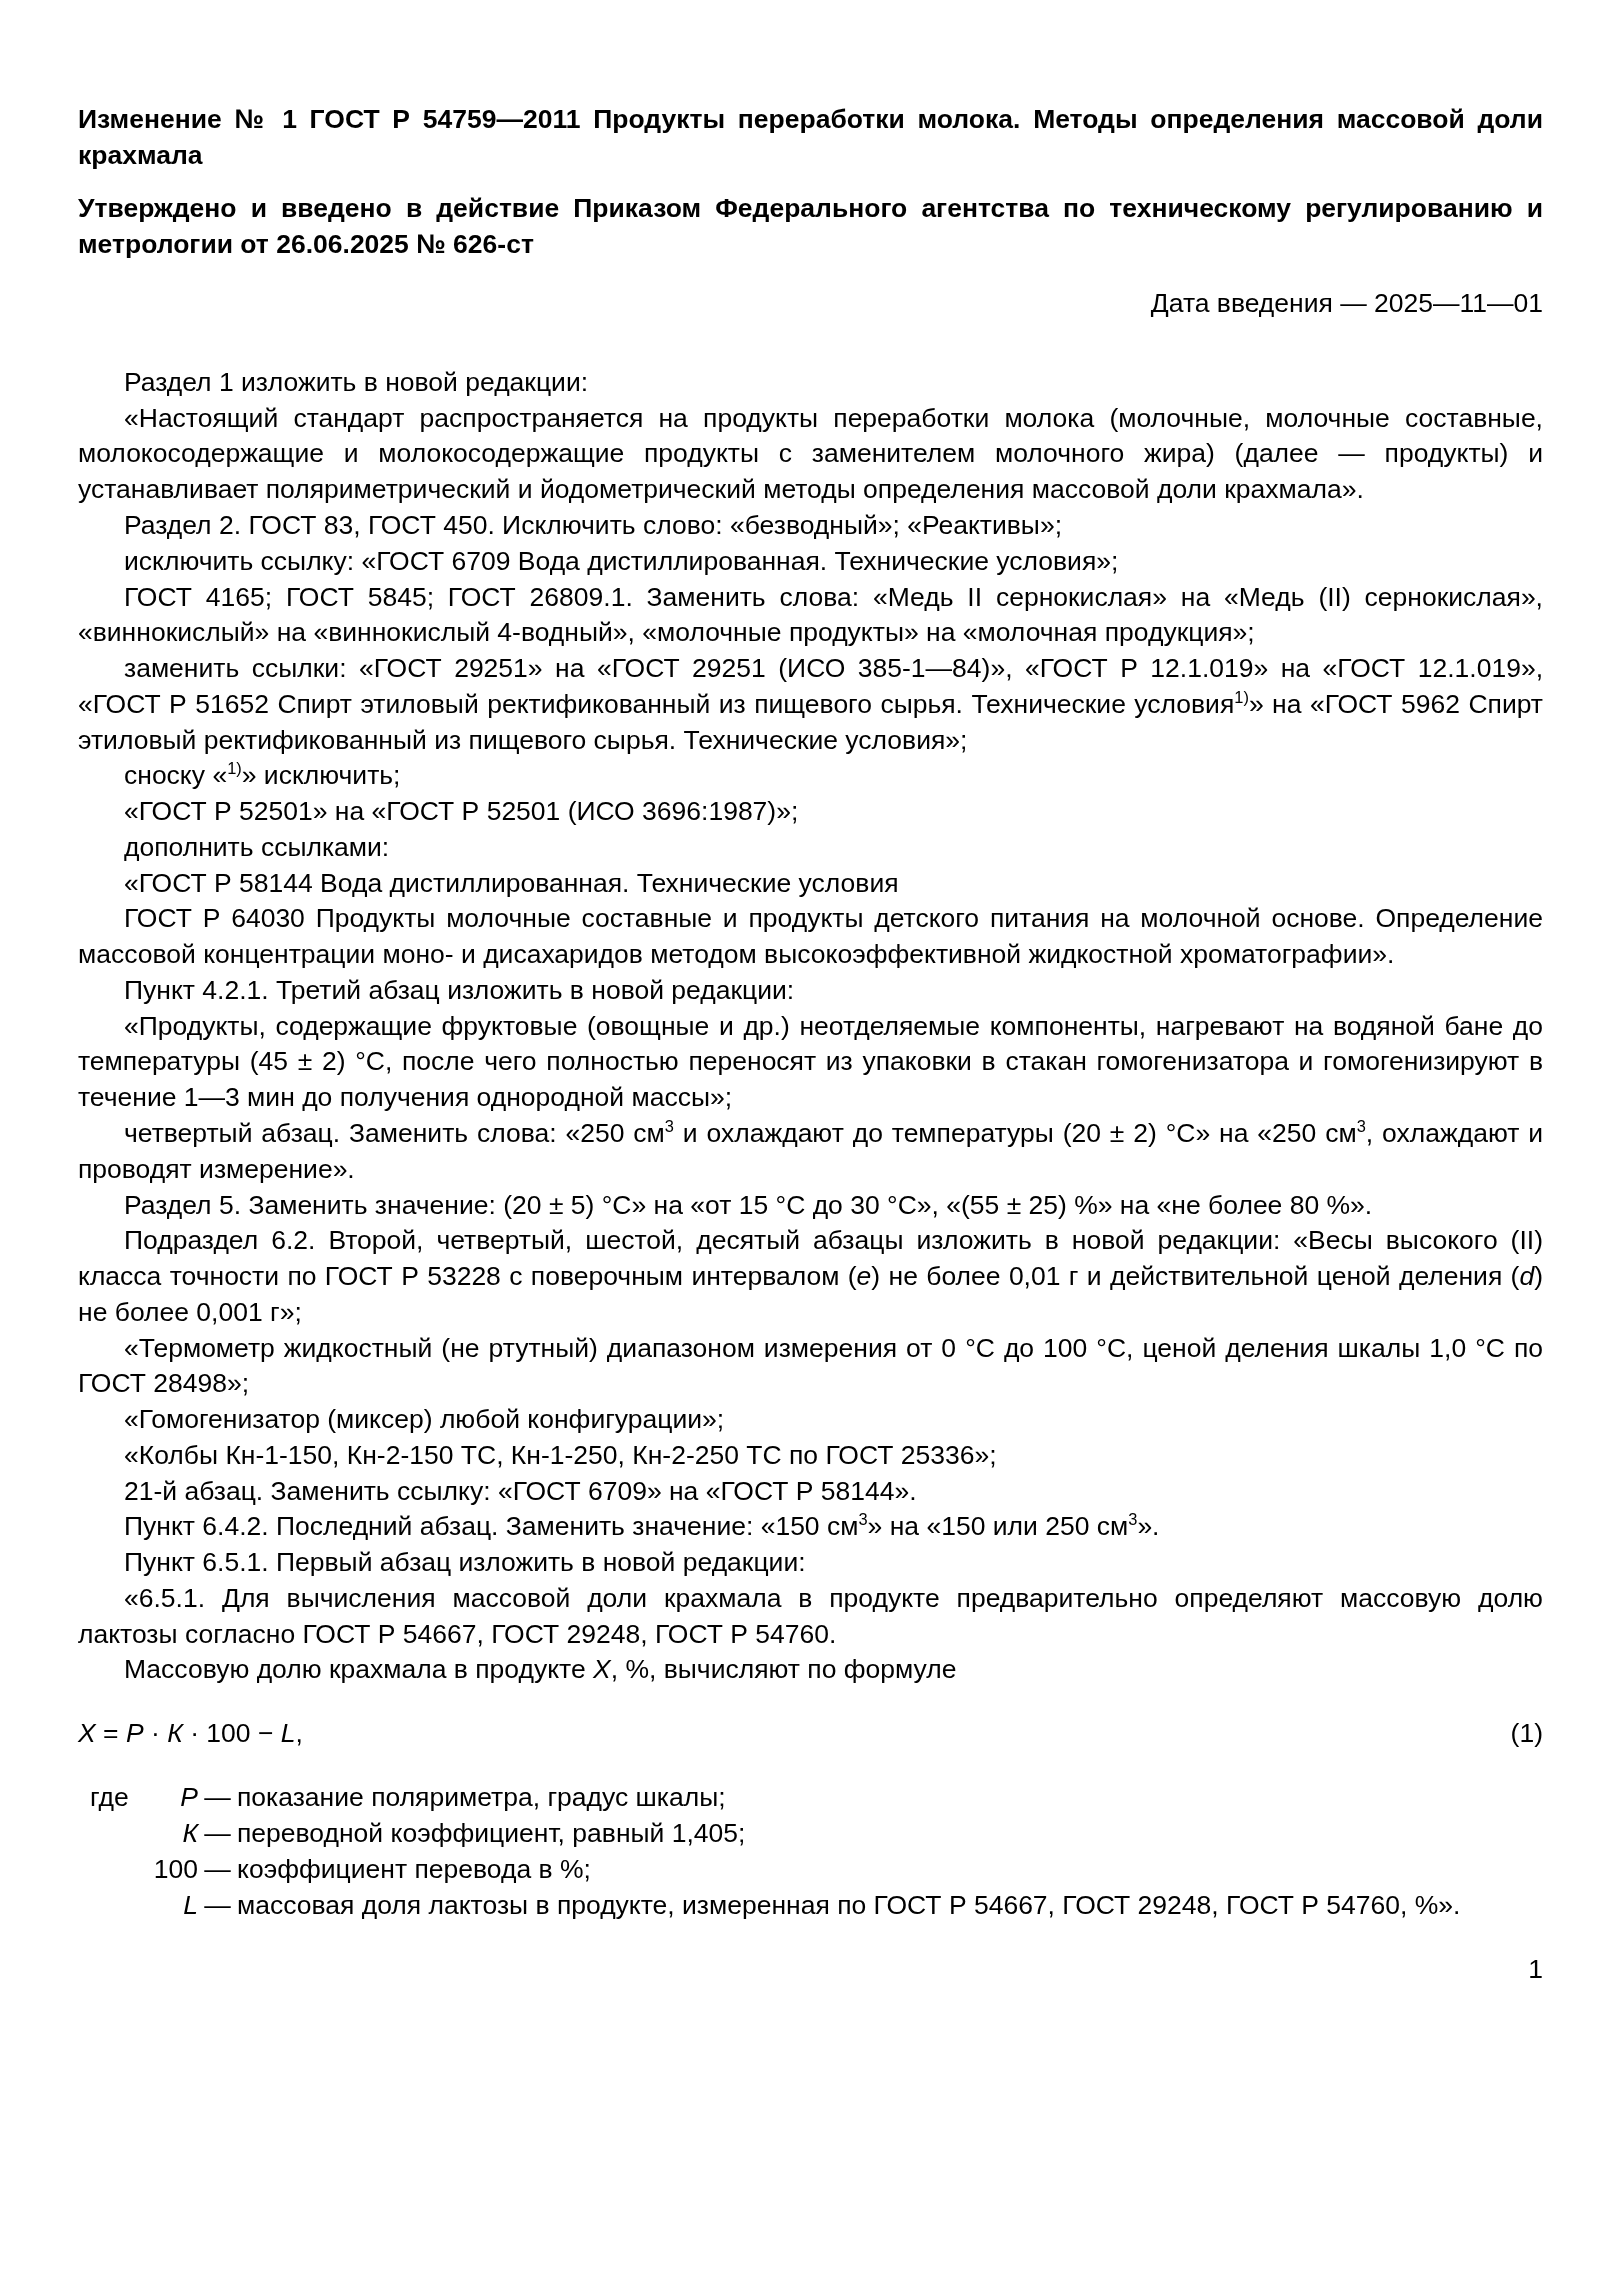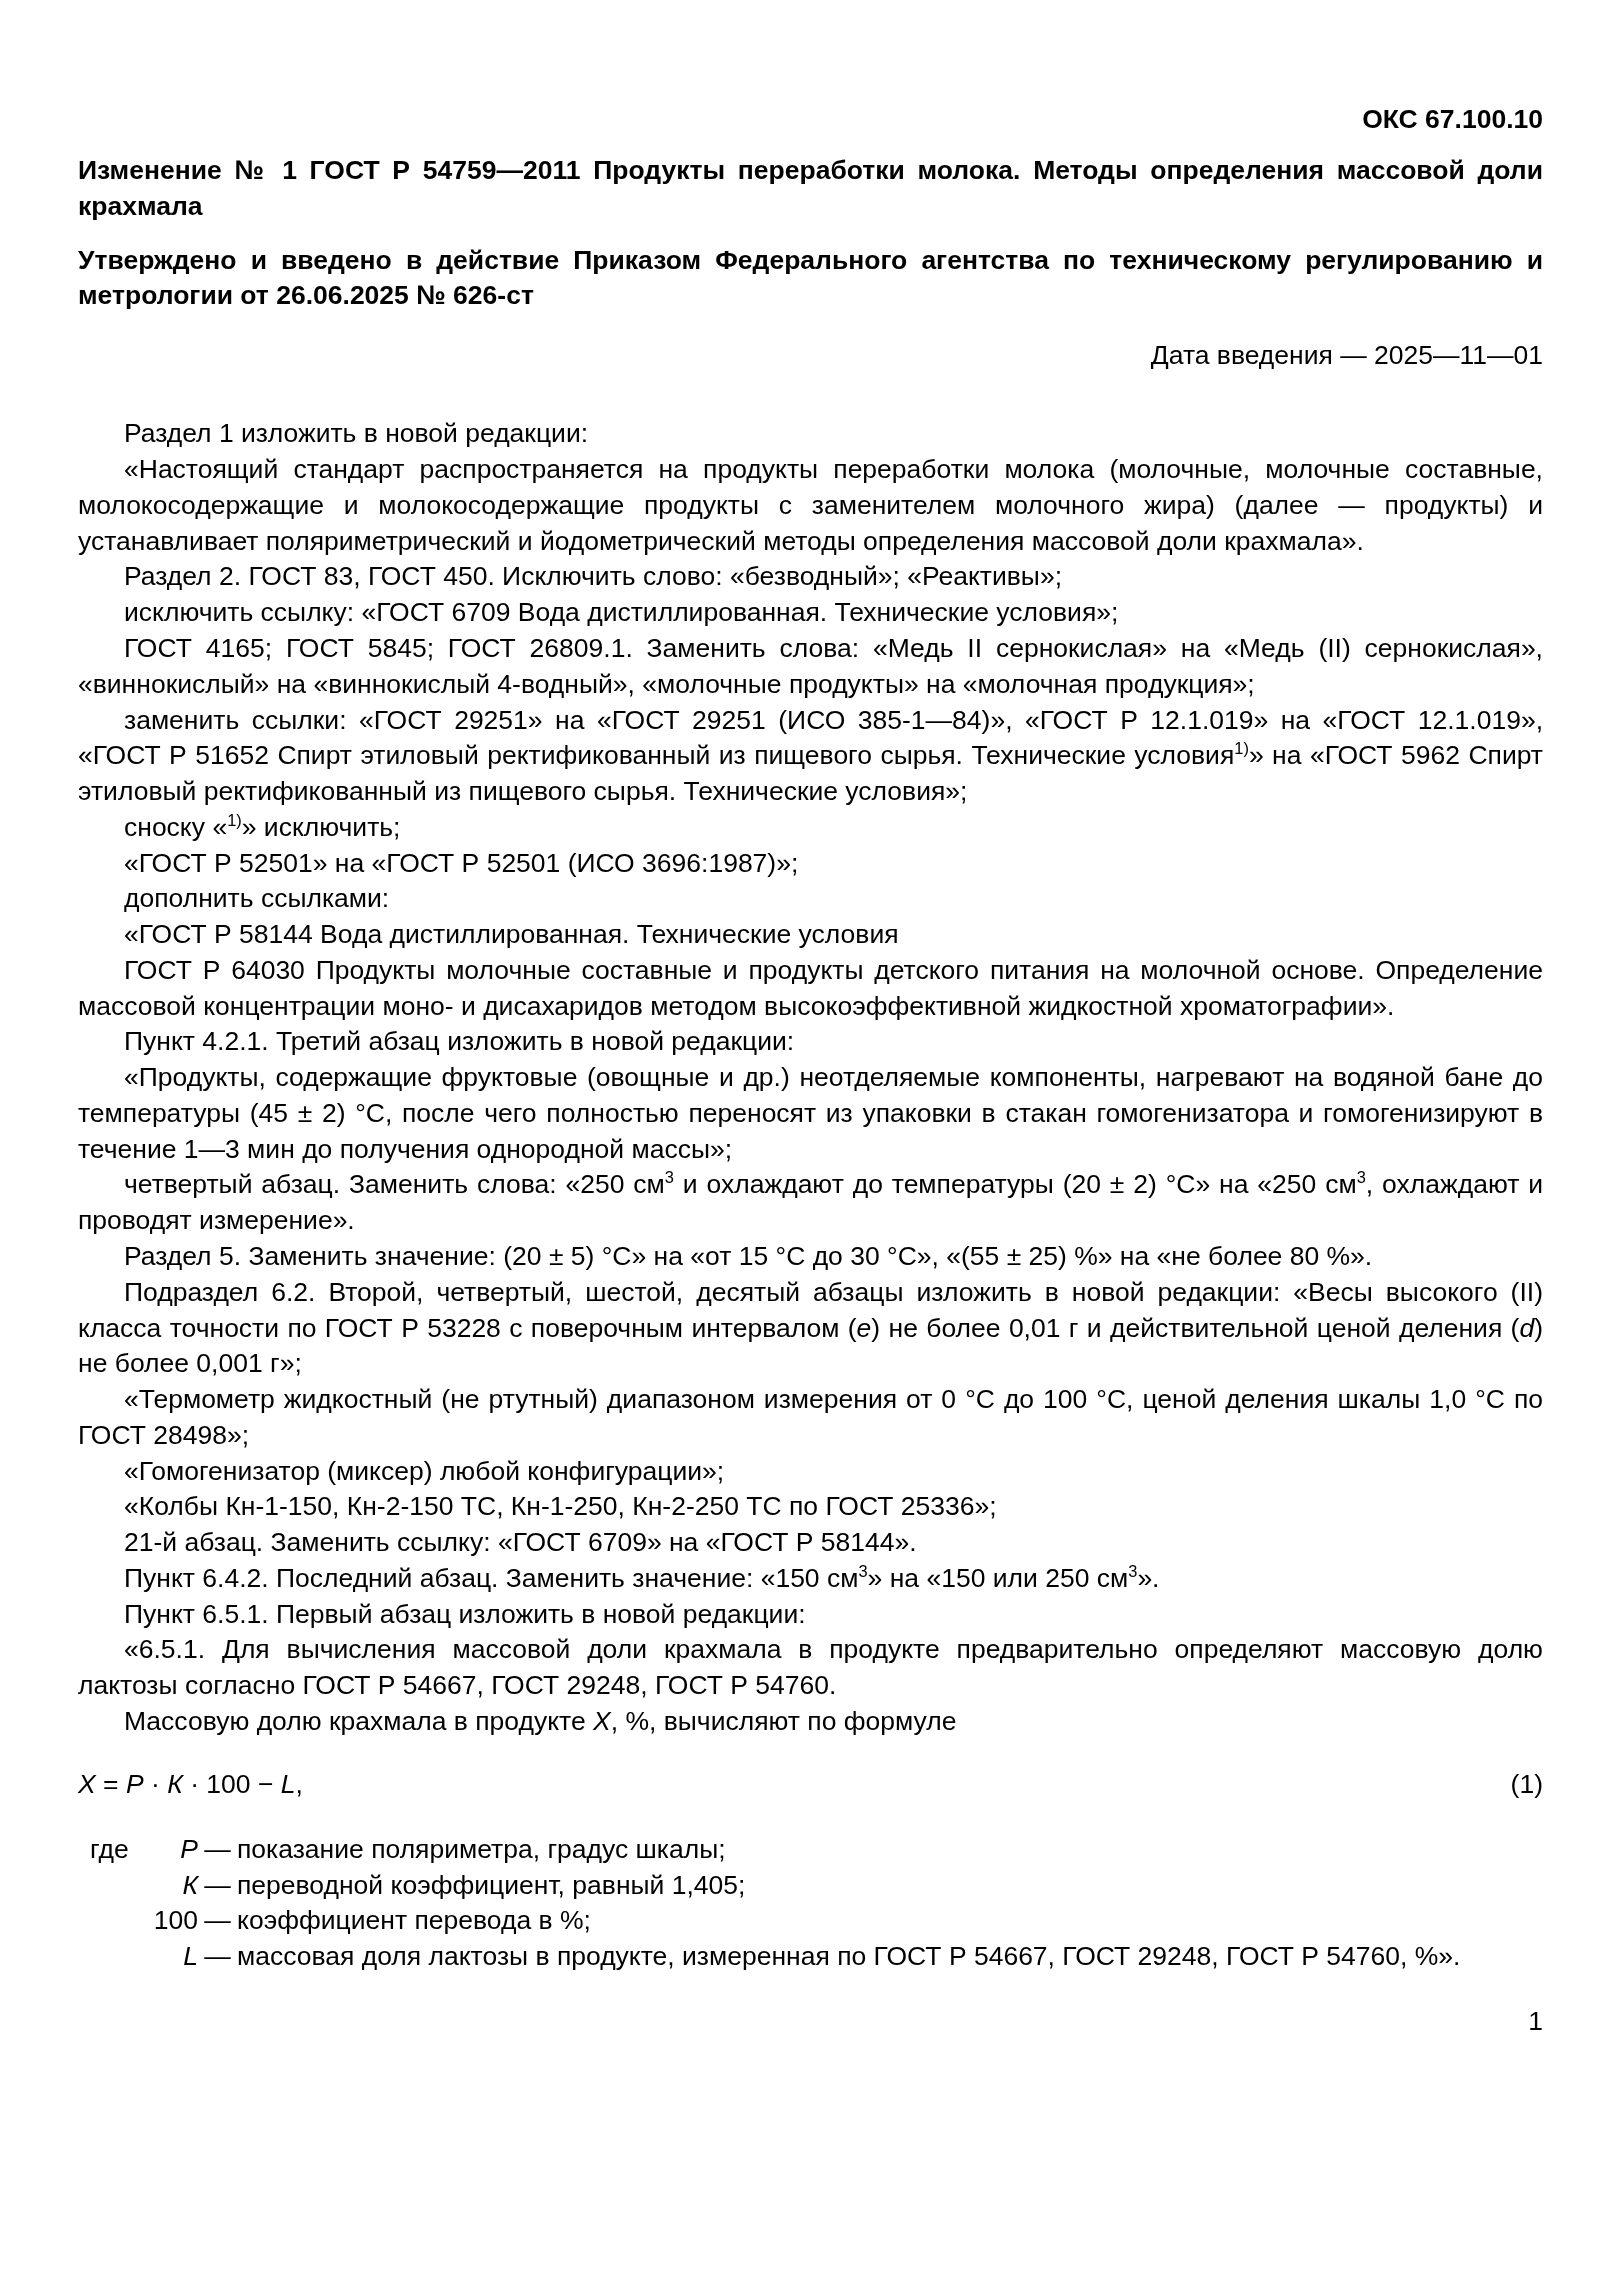--- a/index.html
+++ b/index.html
@@ -88,21 +88,20 @@
   .page-number {
     text-align: right;
     margin-top: 29px;
   }
 </style>
 </head>
 <body>
 
 <div class="page">
 
-  <p class="oks">ОКС 67.100.10</p>
 
   <p class="doc-title">Изменение № 1 ГОСТ Р 54759—2011 Продукты переработки молока. Методы определения массовой доли крахмала</p>
 
   <p class="approval">Утверждено и введено в действие Приказом Федерального агентства по техническому регулированию и метрологии от 26.06.2025 № 626-ст</p>
 
   <p class="effective-date">Дата введения — 2025—11—01</p>
 
   <div>
       <p class="para">Раздел 1 изложить в новой редакции:</p>
       <p class="para">«Настоящий стандарт распространяется на продукты переработки молока (молочные, молочные составные, молокосодержащие и молокосодержащие продукты с заменителем молочного жира) (далее — продукты) и устанавливает поляриметрический и йодометрический методы определения массовой доли крахмала».</p>

